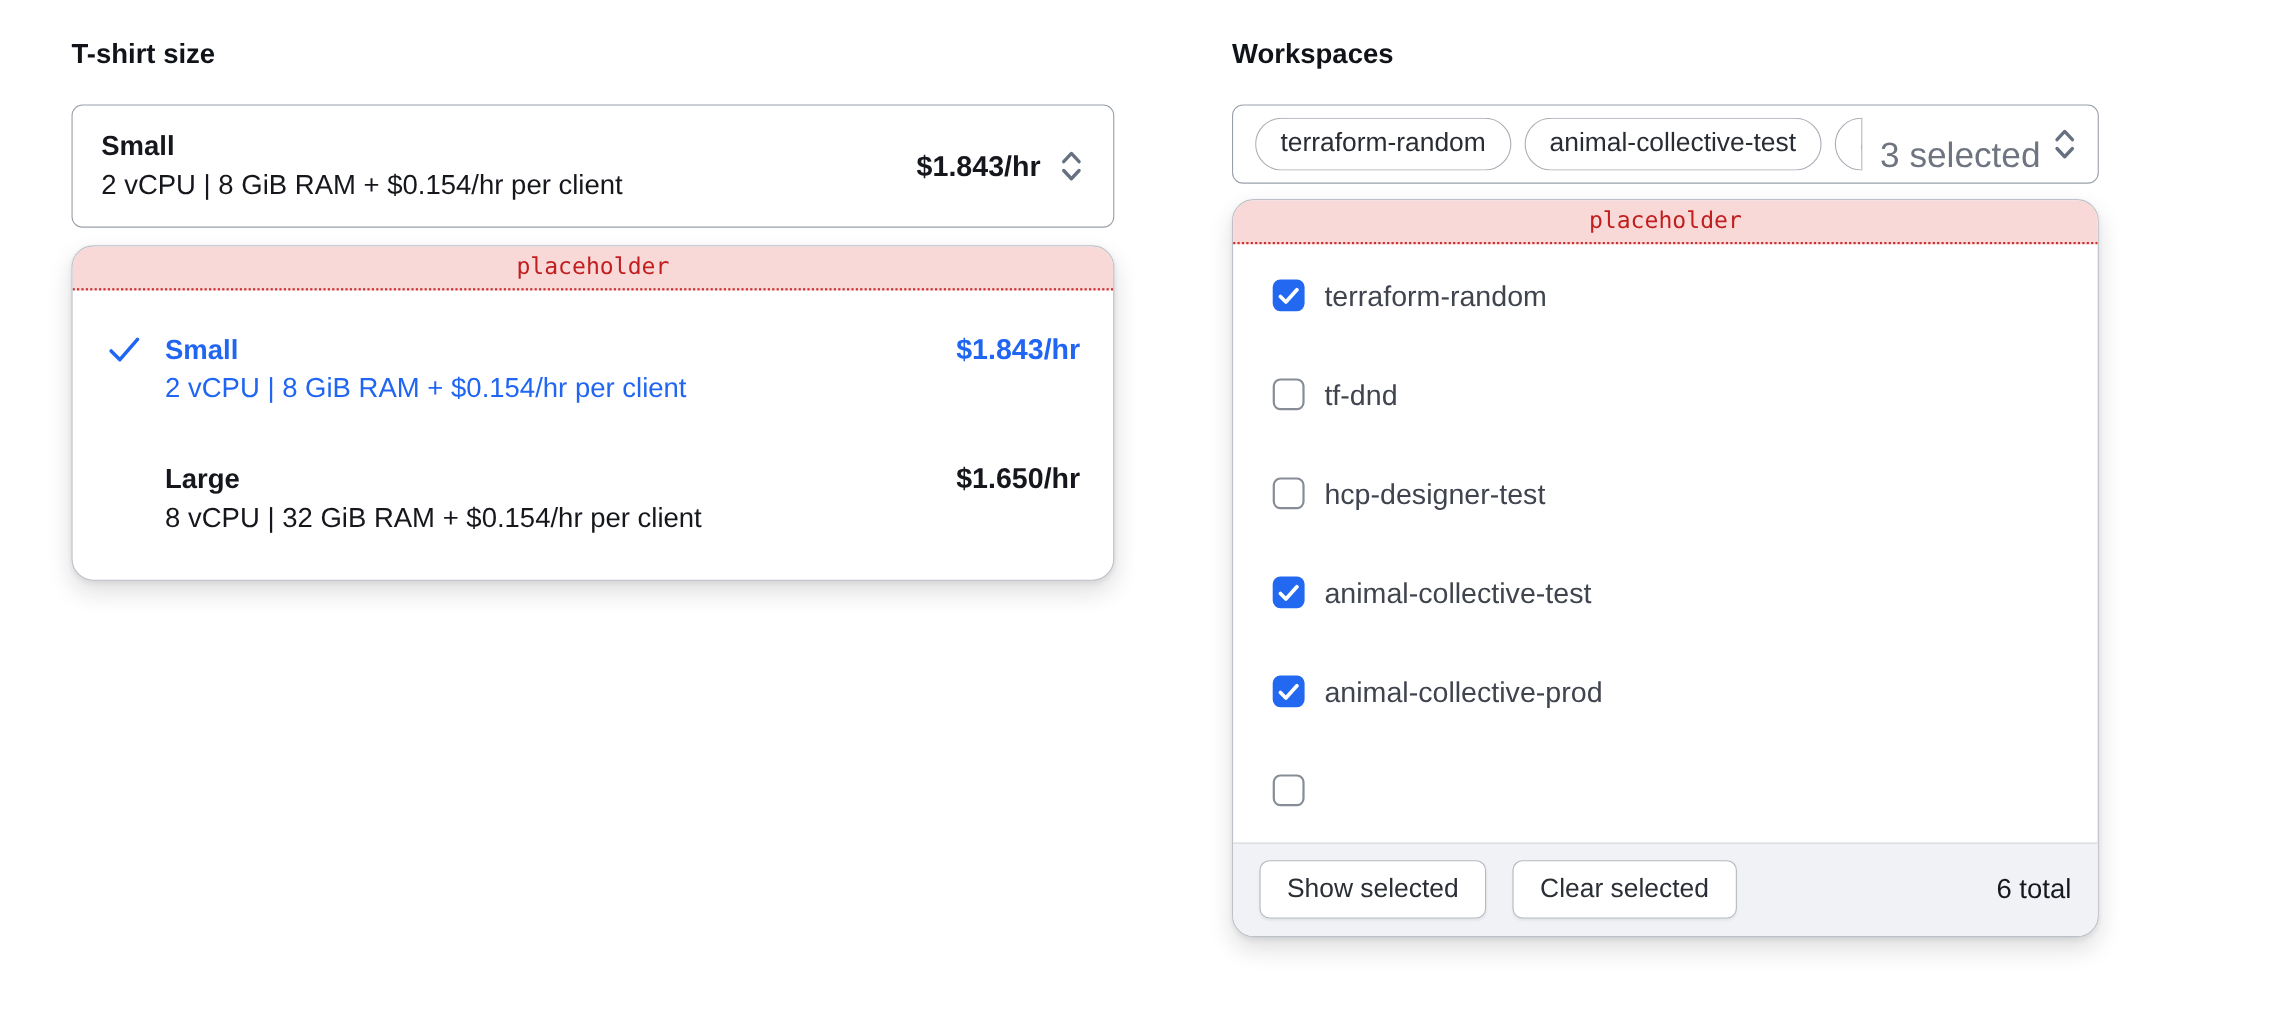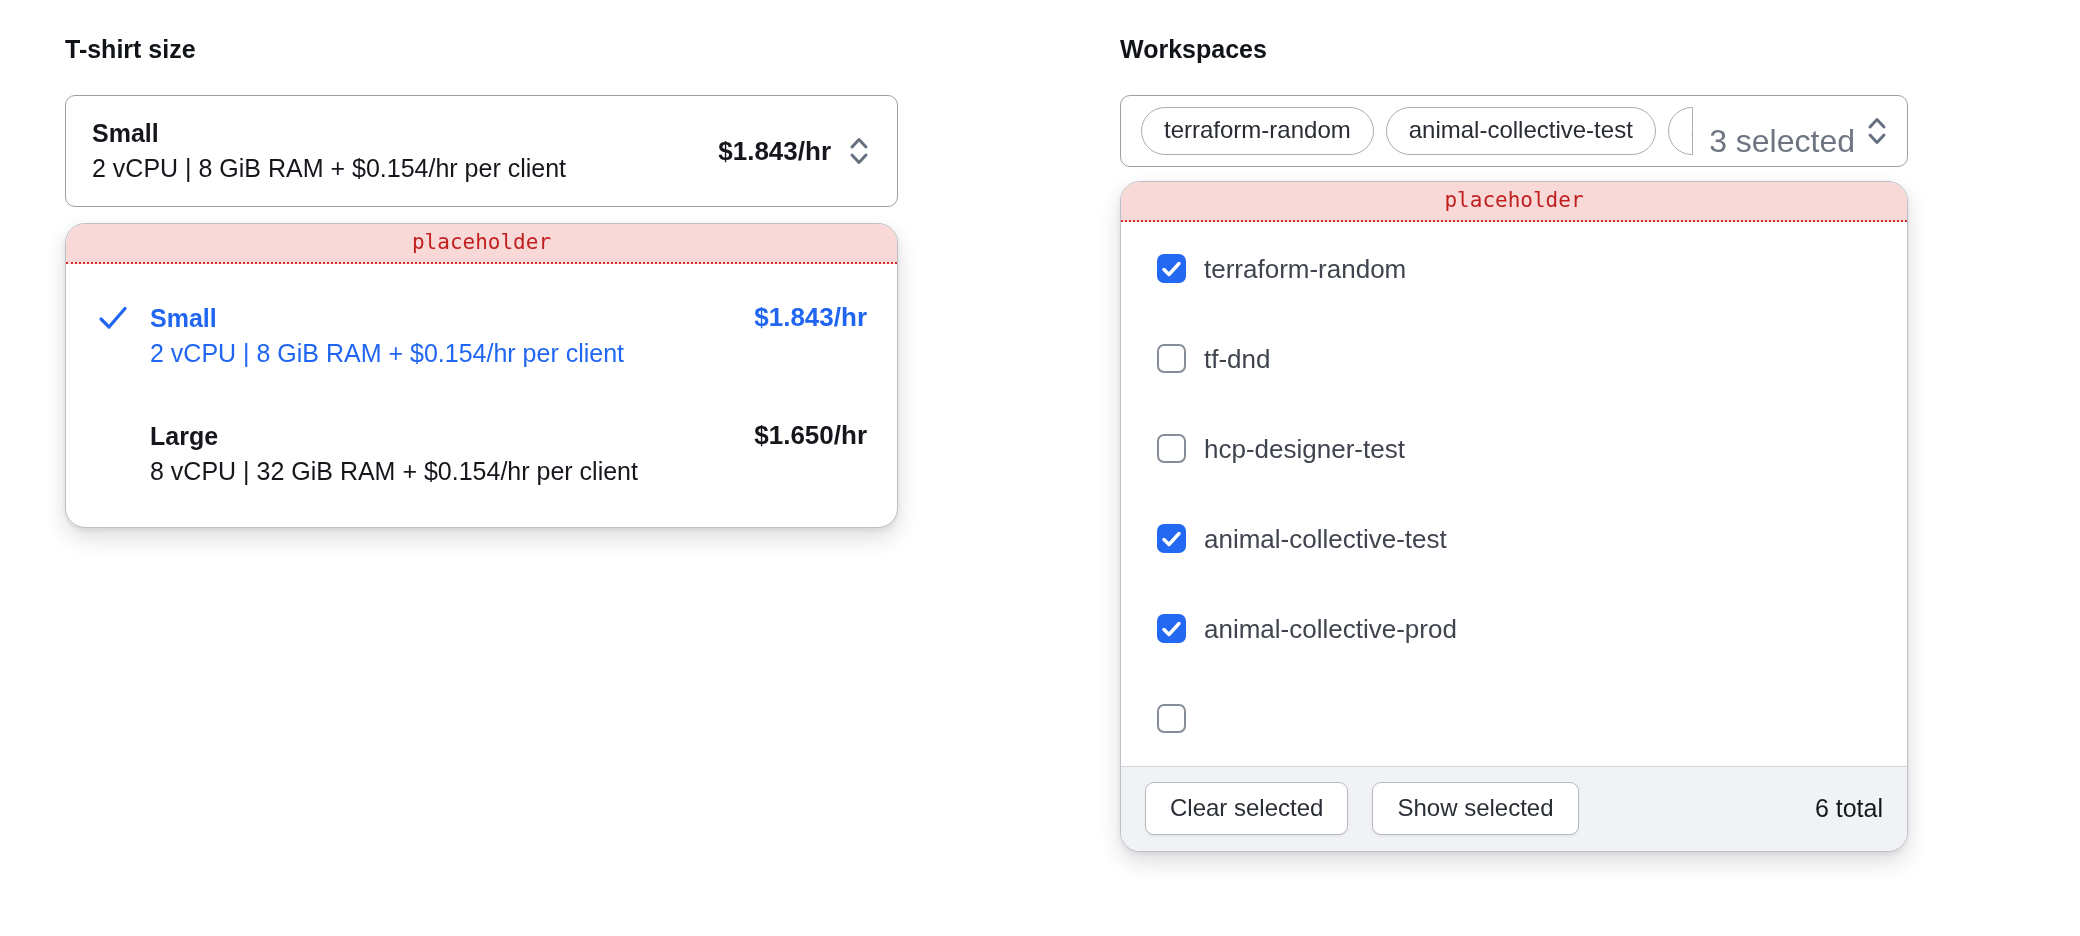--- a/index.html
+++ b/index.html
@@ -4,21 +4,21 @@
 <style>
   * { box-sizing: border-box; }
   html,body { margin:0; padding:0; }
   body {
     width:2080px; height:936px; position:relative; overflow:hidden;
     background:#ffffff;
     font-family:"Liberation Sans", sans-serif;
     color:#15171c;
   }
   .col { position:absolute; top:34px; }
-  .col-left  { left:65px;  width:833px; }
+  .col-left  { left:65px;  width:948px; }
   .col-right { left:1120px; width:788px; }
 
   .section-label { font-size:25px; font-weight:700; color:#101318; margin:0 0 31px 0; line-height:30px; }
 
   
   .trigger {
     background:#fff; border:1px solid #9aa0a9; border-radius:10px;
     display:flex; align-items:center; width:100%;
   }
   .tt-trigger { padding:19px 26px; height:112px; }
@@ -213,18 +213,18 @@
 
       <div class="ws-row ws-row-long">
         <span class="checkbox">
           
         </span>
       </div>
 
     </div>
 
     <div class="ws-footer">
+      <button class="btn">Show selected</button>
       <button class="btn">Clear selected</button>
-      <button class="btn">Show selected</button>
       <span class="ws-total">6 total</span>
     </div>
   </div>
 </div>
 
 </body></html>

